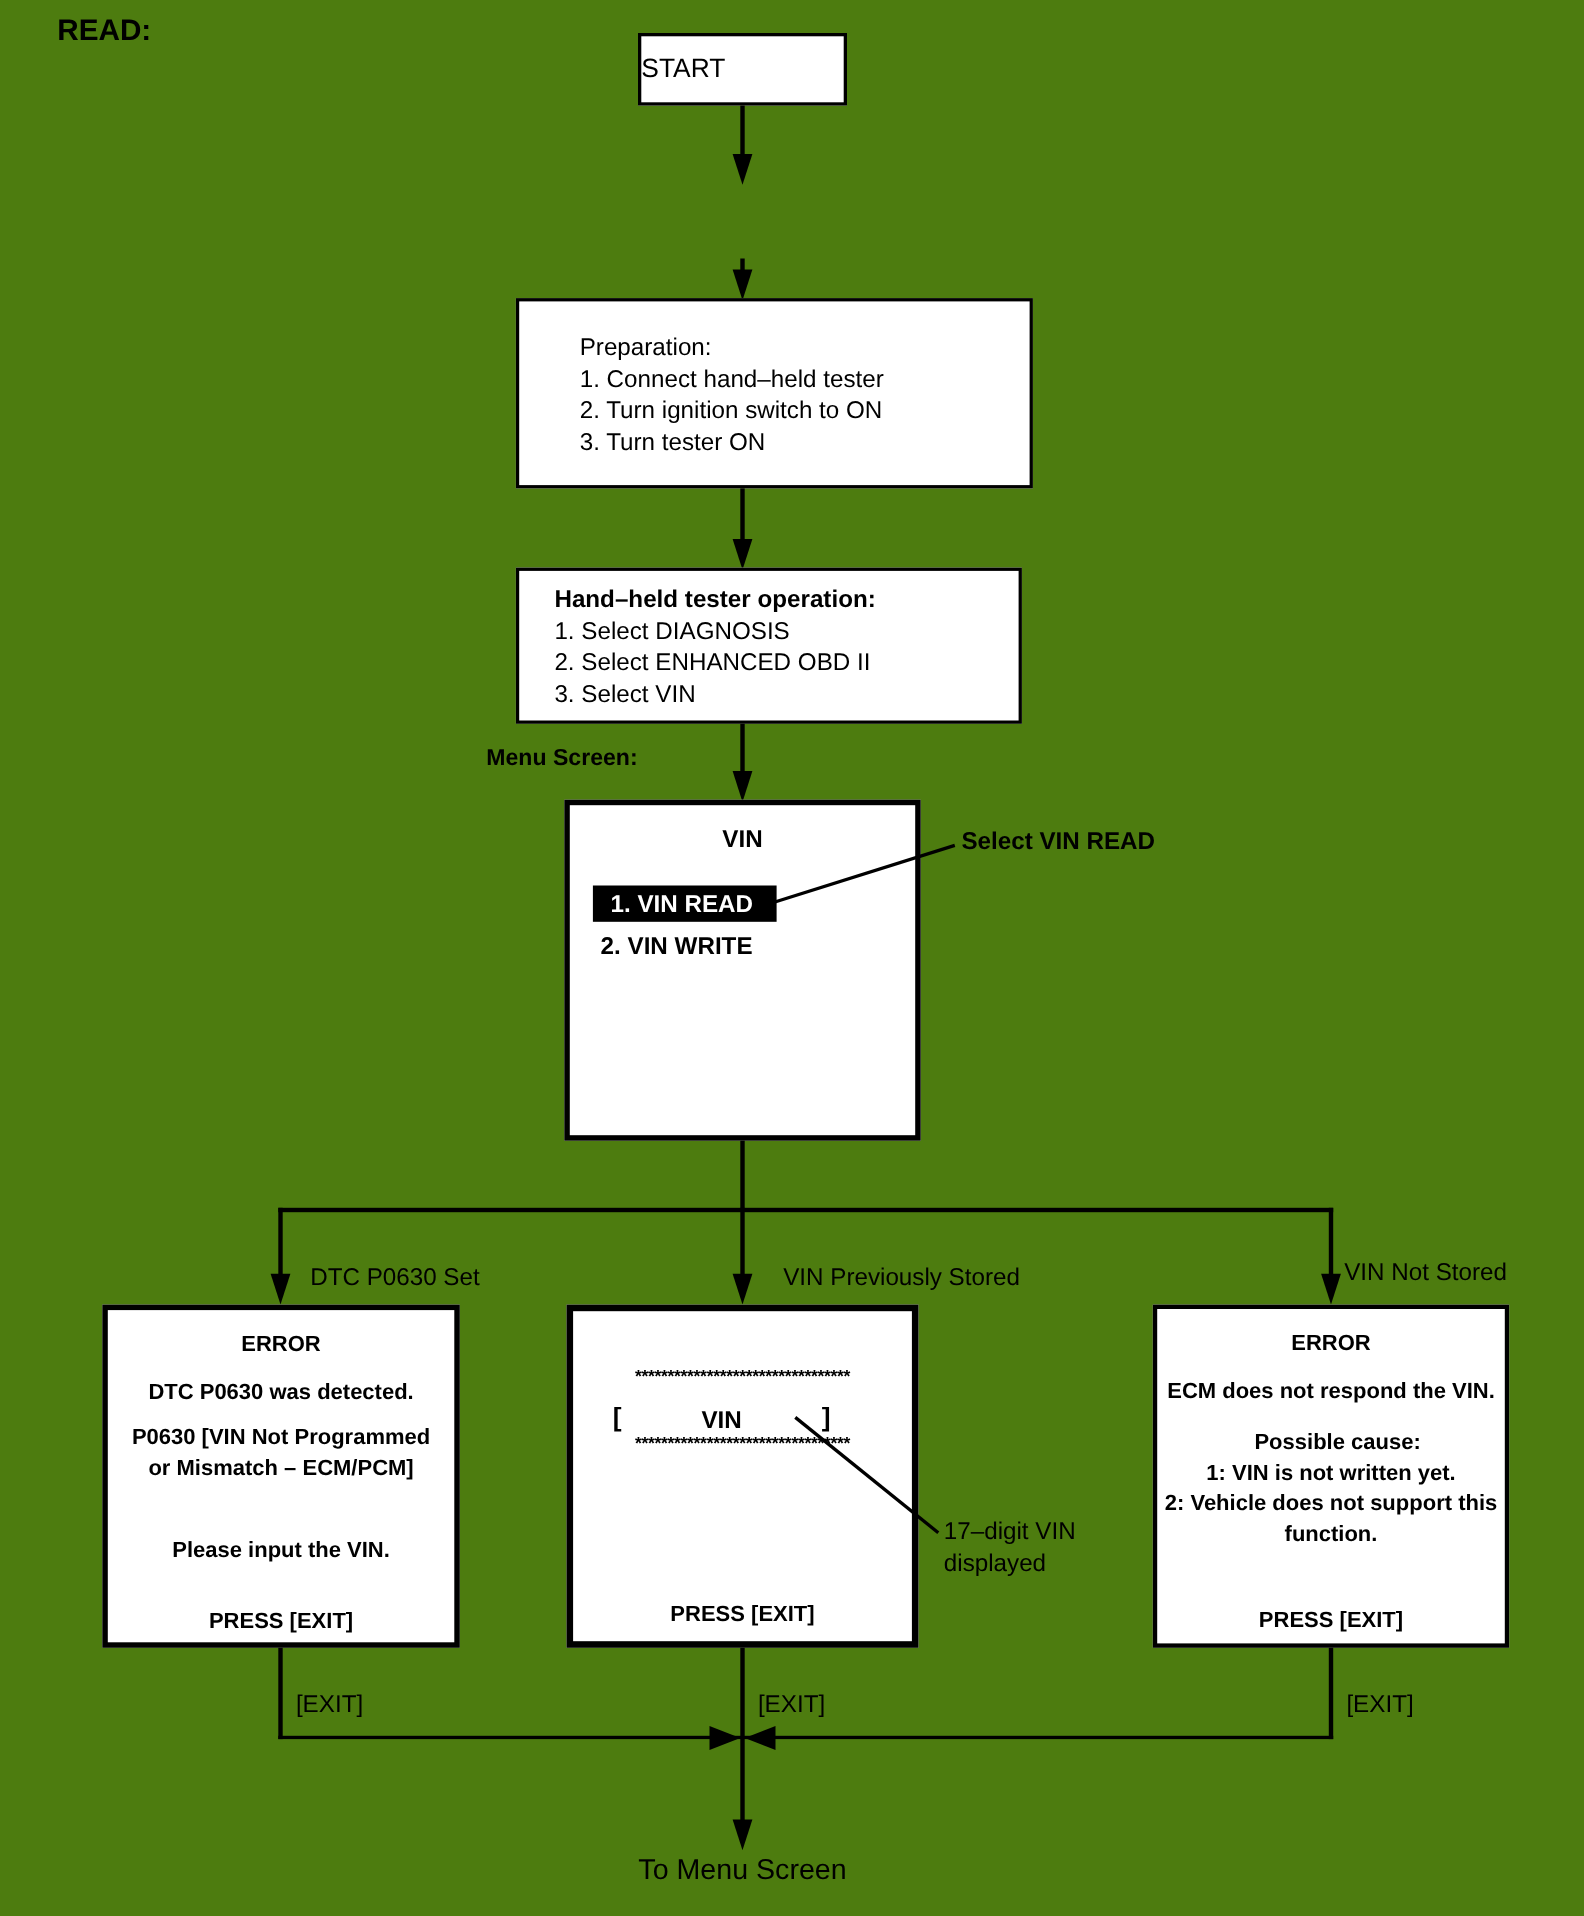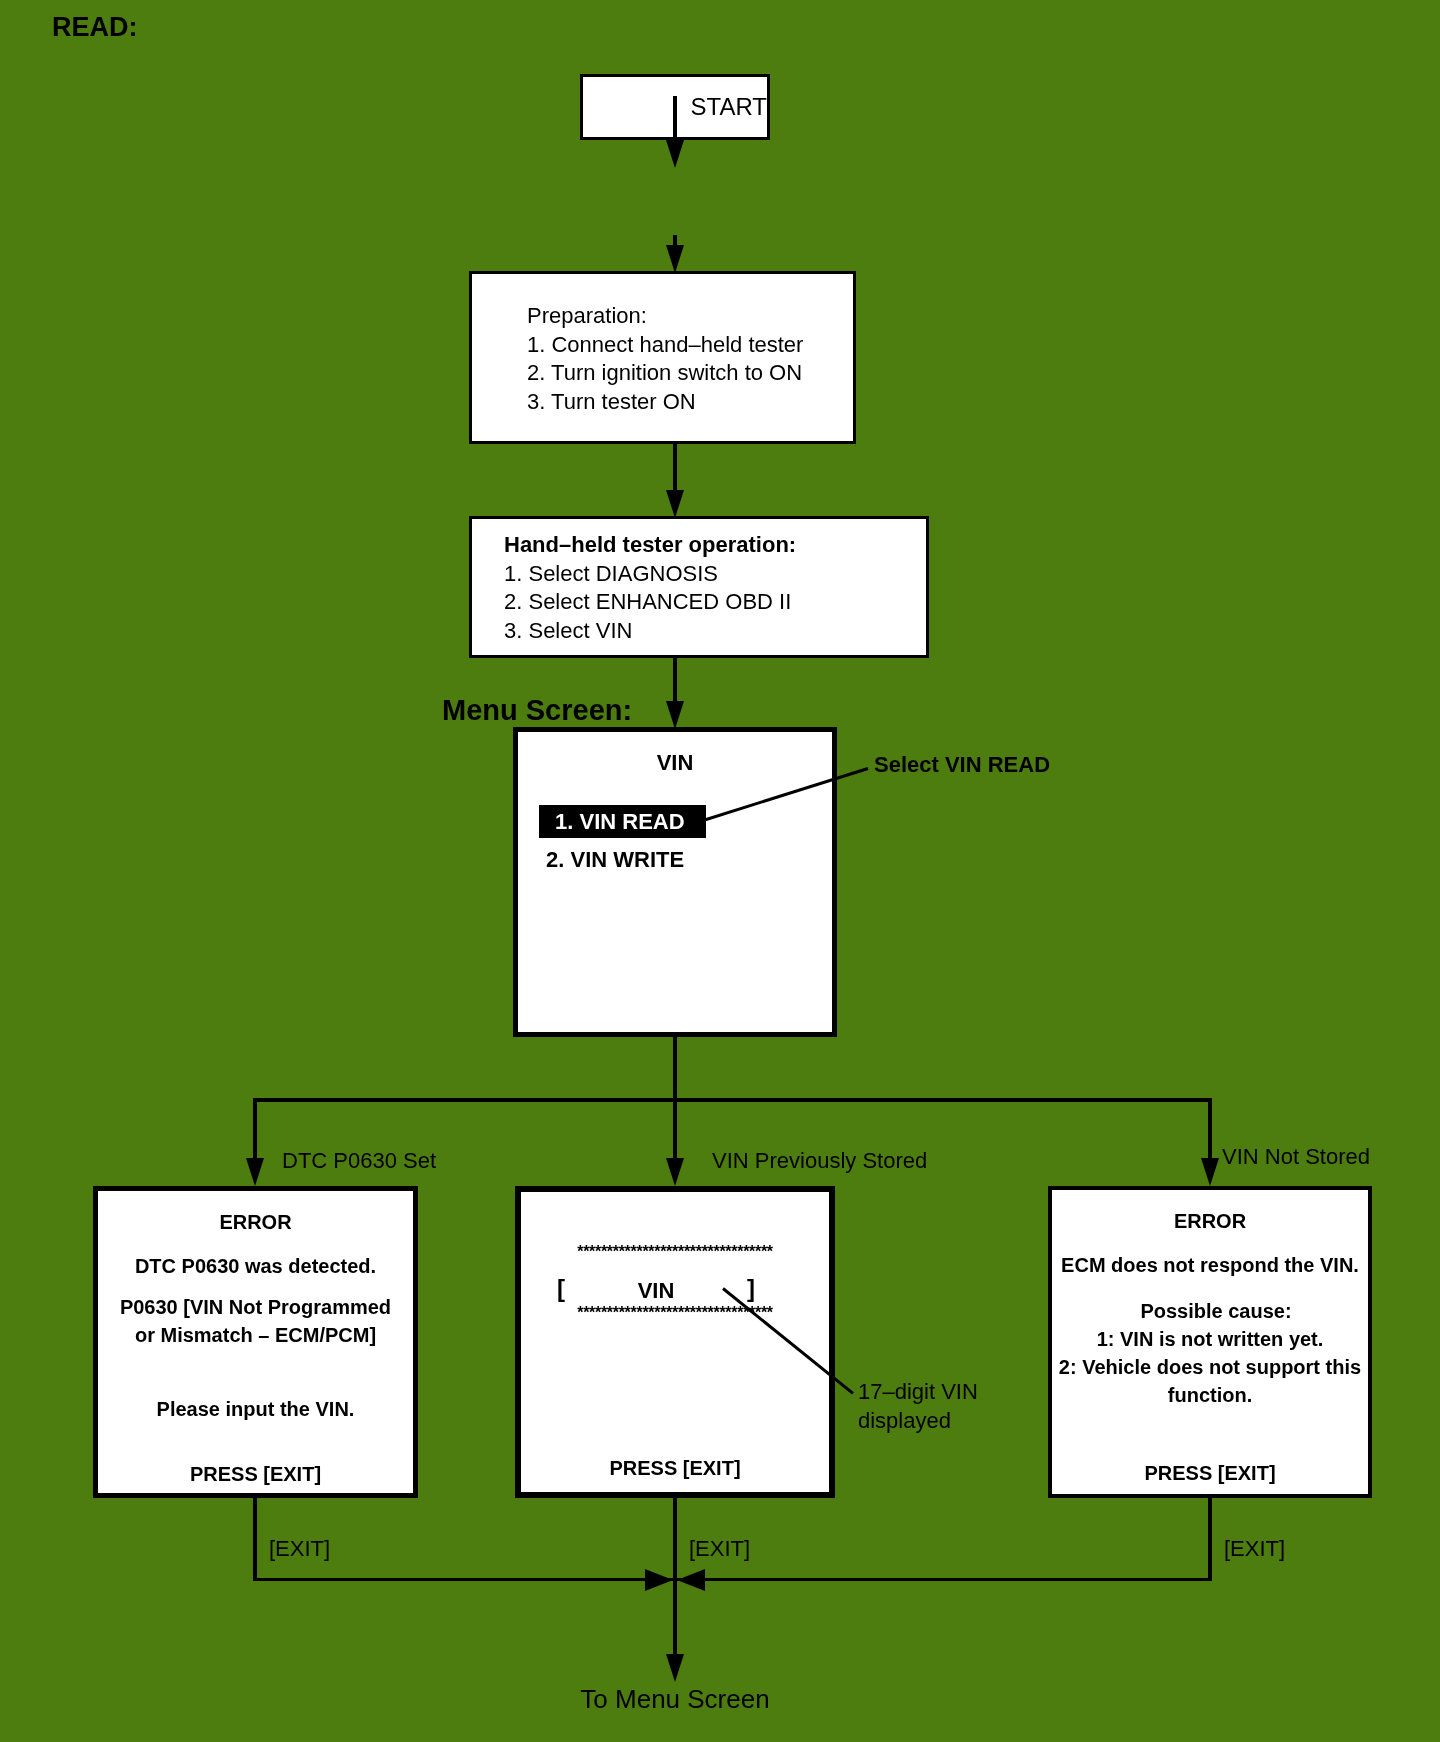--- a/index.html
+++ b/index.html
@@ -4,21 +4,21 @@
 <style>
   html,body{margin:0;padding:0;background:#ffffff;}
   .canvas{
     position:relative;width:1440px;height:1742px;background:#4d7c0f;
     font-family:"Liberation Sans",sans-serif;color:#000;overflow:hidden;
   }
   .box{position:absolute;box-sizing:border-box;background:#fff;border:3px solid #000;}
   .box.thick{border-width:5px;}
   .box.thicker{border-width:6px;}
   .box.med{border-width:4px;}
-  .centerbox{display:flex;align-items:center;justify-content:flex-end;text-align:center;margin-top:44px;}
+  .centerbox{display:flex;align-items:center;justify-content:flex-start;text-align:center;}
   .vline,.hline{position:absolute;background:#000;}
   .ah-down{position:absolute;width:0;height:0;
     border-left:9px solid transparent;border-right:9px solid transparent;border-top:28px solid #000;}
   .ah-right{position:absolute;width:0;height:0;
     border-top:11px solid transparent;border-bottom:11px solid transparent;border-left:28px solid #000;}
   .ah-left{position:absolute;width:0;height:0;
     border-top:11px solid transparent;border-bottom:11px solid transparent;border-right:28px solid #000;}
   .lbl{position:absolute;white-space:nowrap;font-size:22px;line-height:26px;}
   .lbl.b{font-weight:bold;}
   .diag{position:absolute;height:3px;background:#000;transform-origin:0 50%;}
@@ -41,42 +41,42 @@
     <span>START</span>
   </div>
 
   <div class="vline" style="left:673px;top:96px;width:4px;height:50px;"></div>
   <div class="ah-down" style="left:666px;top:140px;"></div>
 
 
   <div class="vline" style="left:673px;top:235px;width:4px;height:16px;"></div>
   <div class="ah-down" style="left:666px;top:245px;"></div>
 
-  <div class="box" style="left:469px;top:271px;width:387px;height:173px;">
+  <div class="box" style="left:469px;top:271px;width:470px;height:173px;">
     <div class="list" style="left:55px;top:28px;">
       <div>Preparation:</div>
       <div>1. Connect hand–held tester</div>
       <div>2. Turn ignition switch to ON</div>
       <div>3. Turn tester ON</div>
     </div>
   </div>
 
   <div class="vline" style="left:673px;top:444px;width:4px;height:50px;"></div>
   <div class="ah-down" style="left:666px;top:490px;"></div>
 
   <div class="box" style="left:469px;top:516px;width:460px;height:142px;">
     <div class="list" style="left:32px;top:12px;">
       <div style="font-weight:bold;">Hand–held tester operation:</div>
       <div>1. Select DIAGNOSIS</div>
       <div>2. Select ENHANCED OBD II</div>
       <div>3. Select VIN</div>
     </div>
   </div>
 
-  <div class="lbl b" style="left:442px;top:697px;font-size:29px;">Menu Screen:</div>
+  <div class="lbl b" style="left:442px;top:676px;font-size:21px;">Menu Screen:</div>
 
   <div class="vline" style="left:673px;top:658px;width:4px;height:48px;"></div>
   <div class="ah-down" style="left:666px;top:701px;"></div>
 
   <div class="box thick" style="left:513px;top:727px;width:324px;height:310px;">
     <div class="screen-line" style="top:18px;font-size:22px;">VIN</div>
     <div class="menu-hl" style="left:21px;top:73px;width:167px;height:33px;">1. VIN READ</div>
     <div class="lbl b" style="left:28px;top:115px;font-size:22px;">2. VIN WRITE</div>
   </div>
 

